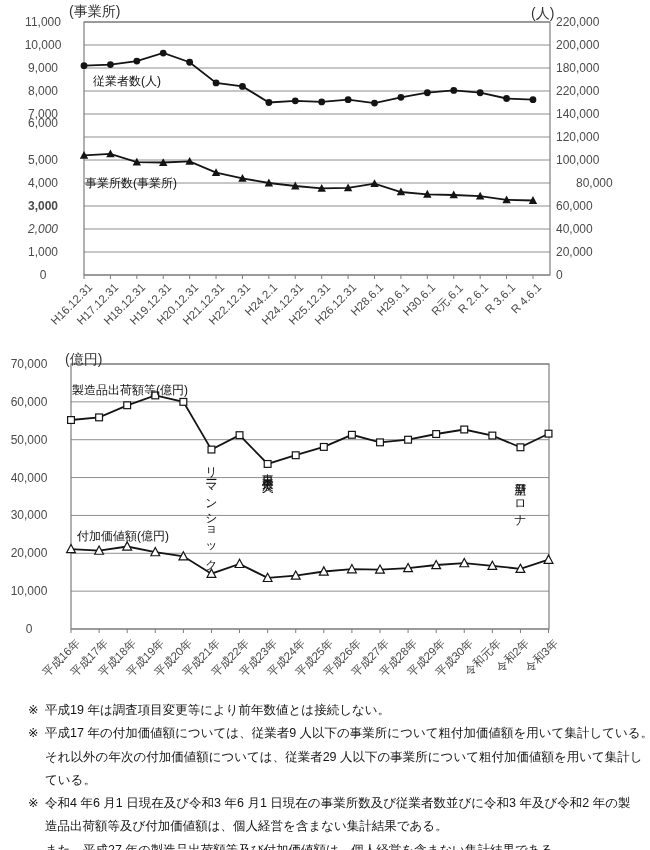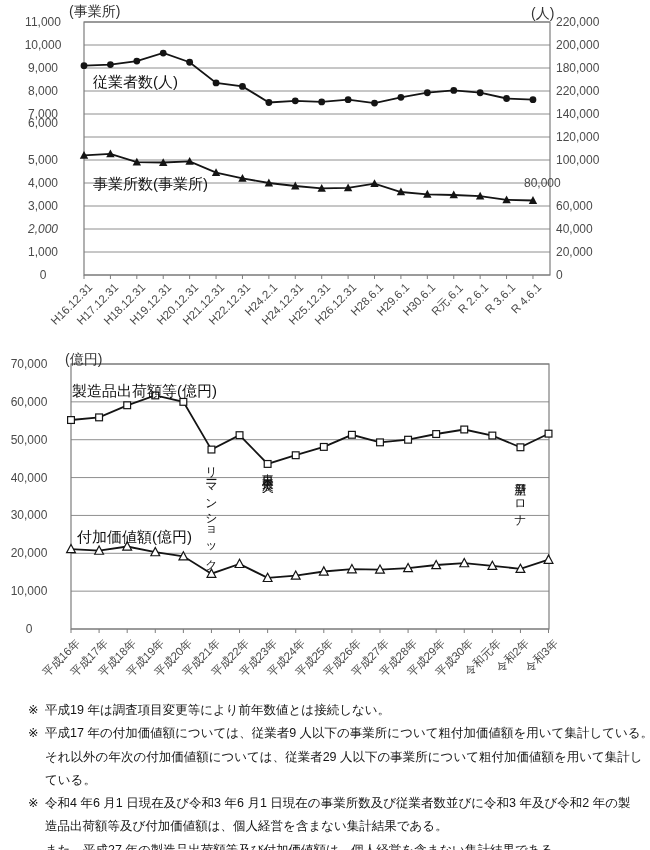--- a/index.html
+++ b/index.html
@@ -11,21 +11,21 @@
   #chart1{top:0;height:345px}
   #chart2{top:345px;height:358px}
   .chart svg{position:absolute;left:0;top:0;overflow:visible}
   .ylab{position:absolute;font-size:12px;color:#4a4a4a;height:14px;line-height:14px;white-space:nowrap}
   .ylab.r{text-align:center}
   .xlab{
     position:absolute;font-size:11.5px;color:#4a4a4a;white-space:nowrap;
     width:92px;text-align:right;transform:rotate(-45deg);transform-origin:100% 0;
   }
   .unit{position:absolute;font-size:14px;color:#333;white-space:nowrap}
-  .slabel{position:absolute;font-size:15px;color:#111;white-space:nowrap}
+  .slabel{position:absolute;font-size:12px;color:#111;white-space:nowrap}
   .ann{
     position:absolute;writing-mode:vertical-rl;text-orientation:mixed;
     font-size:12px;color:#111;letter-spacing:1.5px;line-height:14px;white-space:nowrap;
   }
   .footnotes{
     position:absolute;left:0;top:699px;width:644px;padding-left:28px;
     font-size:12.5px;line-height:23.3px;color:#141414;
   }
   .fn{display:flex;align-items:flex-start}
   .fn .mk{width:17px;flex:none}
@@ -112,38 +112,38 @@
           <path d="M 427.33 189.87 L 431.53 197.67000000000002 L 423.13 197.67000000000002 Z" fill="#141414"></path>
           <path d="M 453.74 190.55999999999997 L 457.94 198.35999999999999 L 449.54 198.35999999999999 Z" fill="#141414"></path>
           <path d="M 480.15 191.71 L 484.34999999999997 199.51000000000002 L 475.95 199.51000000000002 Z" fill="#141414"></path>
           <path d="M 506.56 195.39 L 510.76 203.19 L 502.36 203.19 Z" fill="#141414"></path>
           <path d="M 532.97 196.07999999999998 L 537.1700000000001 203.88 L 528.77 203.88 Z" fill="#141414"></path>
         </g>
       </svg>
     <div class="unit" style="left:69px;top:3px">(事業所)</div>
     <div class="unit" style="left:531px;top:5px">(人)</div>
     <div class="slabel" style="left:93px;top:73px">従業者数(人)</div>
-    <div class="slabel" style="left:93px;top:175px">事業所数(事業所)</div>
+    <div class="slabel" style="left:85px;top:175px">事業所数(事業所)</div>
   <div class="ylab r" style="left: 8px; top: 268px; width: 70px;">0</div>
       <div class="ylab r" style="left: 8px; top: 245px; width: 70px;">1,000</div>
       <div class="ylab r" style="left: 8px; top: 222px; width: 70px; font-style: italic;">2,000</div>
-      <div class="ylab r" style="left: 8px; top: 199px; width: 70px;">3,000</div>
+      <div class="ylab r" style="left: 8px; top: 199px; width: 70px; font-weight: bold;">3,000</div>
       <div class="ylab r" style="left: 8px; top: 176px; width: 70px;">4,000</div>
       <div class="ylab r" style="left: 8px; top: 153px; width: 70px;">5,000</div>
       <div class="ylab r" style="left: 8px; top: 116px; width: 70px;">6,000</div>
       <div class="ylab r" style="left: 8px; top: 107px; width: 70px;">7,000</div>
       <div class="ylab r" style="left: 8px; top: 84px; width: 70px;">8,000</div>
       <div class="ylab r" style="left: 8px; top: 61px; width: 70px;">9,000</div>
       <div class="ylab r" style="left: 8px; top: 38px; width: 70px;">10,000</div>
       <div class="ylab r" style="left: 8px; top: 15px; width: 70px;">11,000</div>
       <div class="ylab" style="left: 556px; top: 268px; width: 70px;">0</div>
       <div class="ylab" style="left: 556px; top: 245px; width: 70px;">20,000</div>
       <div class="ylab" style="left: 556px; top: 222px; width: 70px;">40,000</div>
       <div class="ylab" style="left: 556px; top: 199px; width: 70px;">60,000</div>
-      <div class="ylab" style="left: 524px; top: 176px; width: 70px;">80,000</div>
+      <div class="ylab" style="left: 576px; top: 176px; width: 70px;">80,000</div>
       <div class="ylab" style="left: 556px; top: 153px; width: 70px;">100,000</div>
       <div class="ylab" style="left: 556px; top: 130px; width: 70px;">120,000</div>
       <div class="ylab" style="left: 556px; top: 107px; width: 70px;">140,000</div>
       <div class="ylab" style="left: 556px; top: 84px; width: 70px;">220,000</div>
       <div class="ylab" style="left: 556px; top: 61px; width: 70px;">180,000</div>
       <div class="ylab" style="left: 556px; top: 38px; width: 70px;">200,000</div>
       <div class="ylab" style="left: 556px; top: 15px; width: 70px;">220,000</div>
       <div class="xlab" style="left: -6px; top: 281px;">H16.12.31</div>
       <div class="xlab" style="left: 20.41px; top: 281px;">H17.12.31</div>
       <div class="xlab" style="left: 46.82px; top: 281px;">H18.12.31</div>

